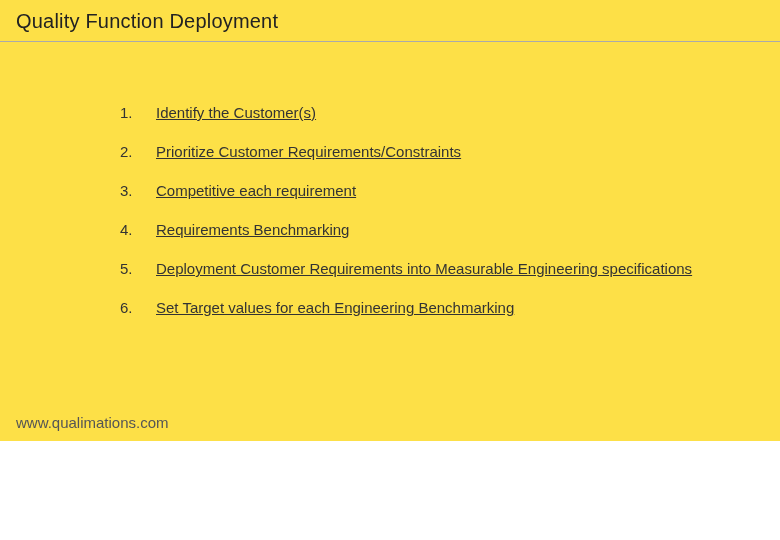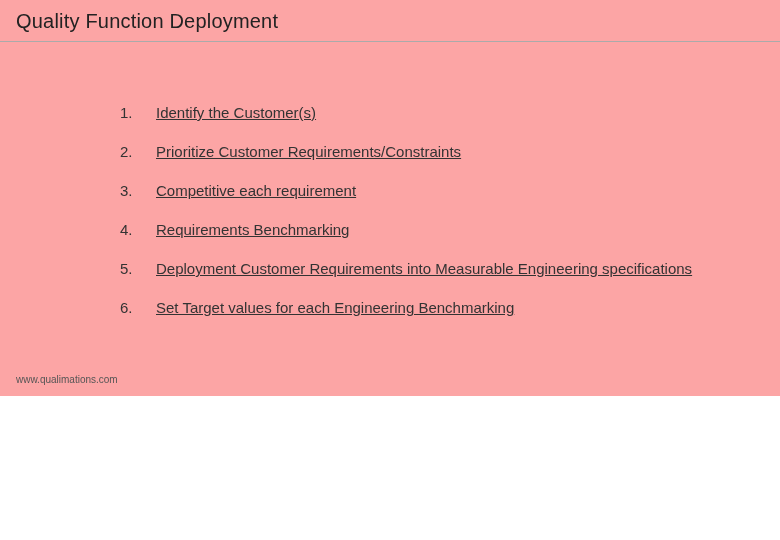--- a/index.html
+++ b/index.html
@@ -13,23 +13,23 @@
       height: 540px;
       background: #ffffff;
       font-family: Arial, Helvetica, sans-serif;
       font-size: 15px;
       color: #333333;
       overflow: hidden;
     }
 
     .page-container {
       width: 780px;
-      height: 396px;
+      height: 441px;
       position: relative;
-      background: #fca5a5;
+      background: #fde047;
     }
 
     .header {
       padding: 10px 16px 8px 16px;
       border-bottom: 1.5px solid #aaaaaa;
     }
 
     .header-title {
       font-size: 20px;
       font-weight: normal;
@@ -67,21 +67,21 @@
       text-decoration: underline;
     }
 
     .footer {
       position: absolute;
       bottom: 10px;
       left: 16px;
     }
 
     .footer-link {
-      font-size: 10px;
+      font-size: 15px;
       color: #555555;
       text-decoration: none;
     }
   </style>
 </head>
 <body>
 
 <div class="page-container">
 
   <div class="header">

